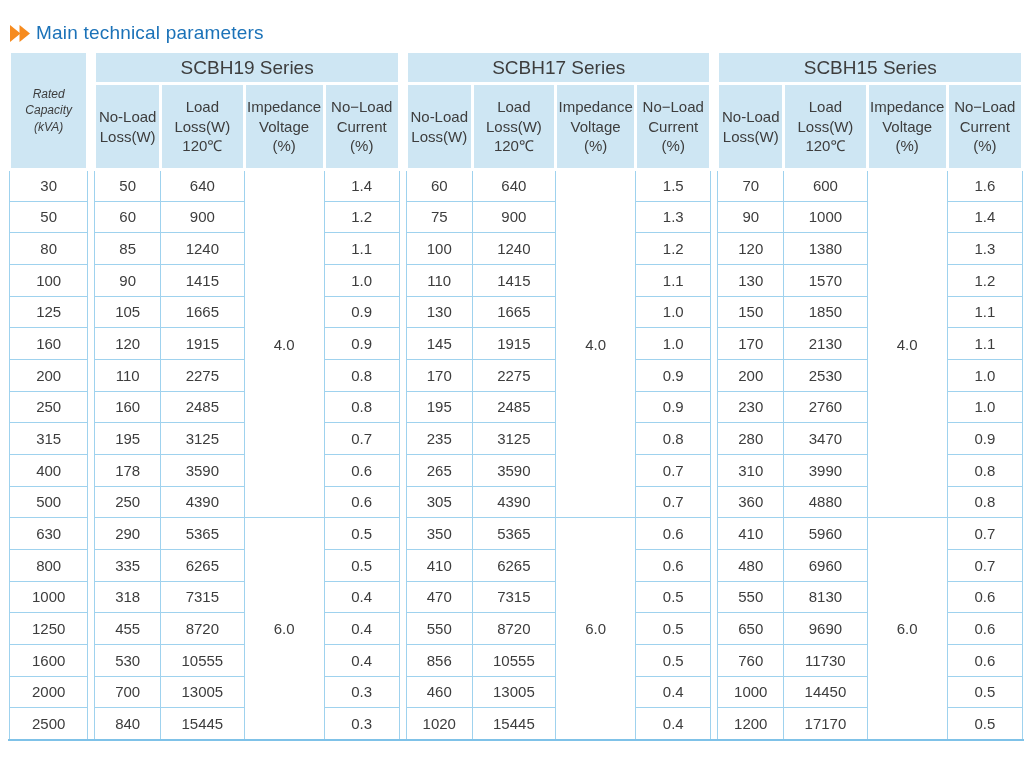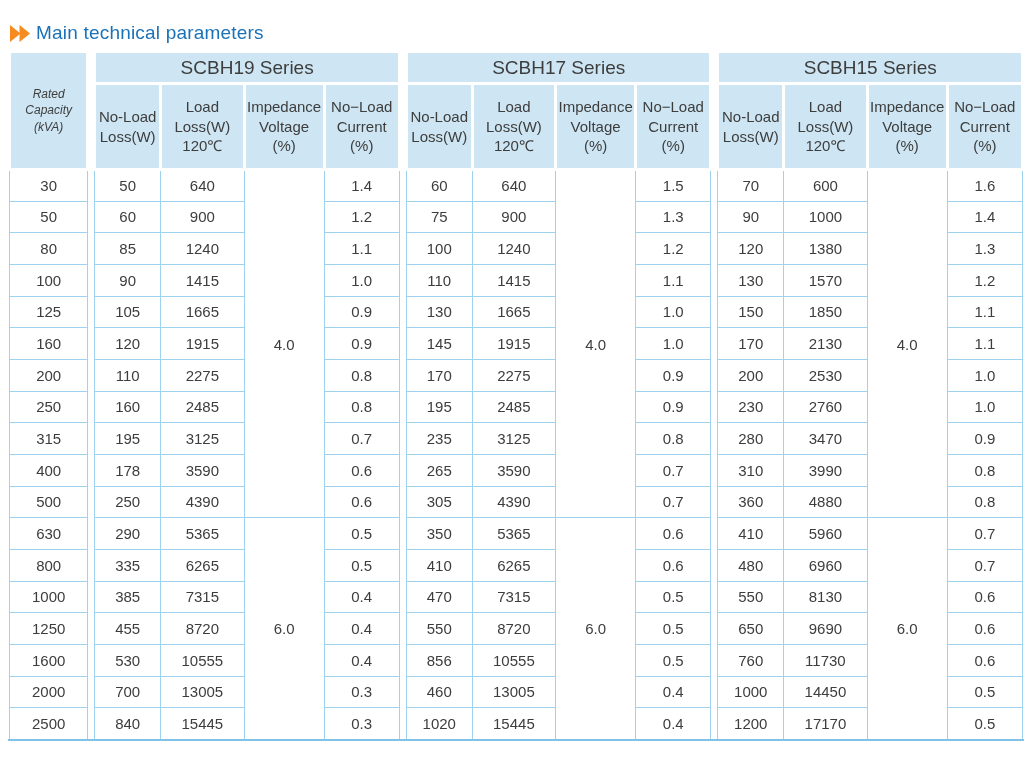--- a/index.html
+++ b/index.html
@@ -225,21 +225,21 @@
             <td>5365</td>
             <td class="imp" rowspan="7">6.0</td>
             <td>0.5</td>
           </tr>
           <tr>
             <td>335</td>
             <td>6265</td>
             <td>0.5</td>
           </tr>
           <tr>
-            <td>385</td>
+            <td>318</td>
             <td>7315</td>
             <td>0.4</td>
           </tr>
           <tr>
             <td>455</td>
             <td>8720</td>
             <td>0.4</td>
           </tr>
           <tr>
             <td>530</td>

